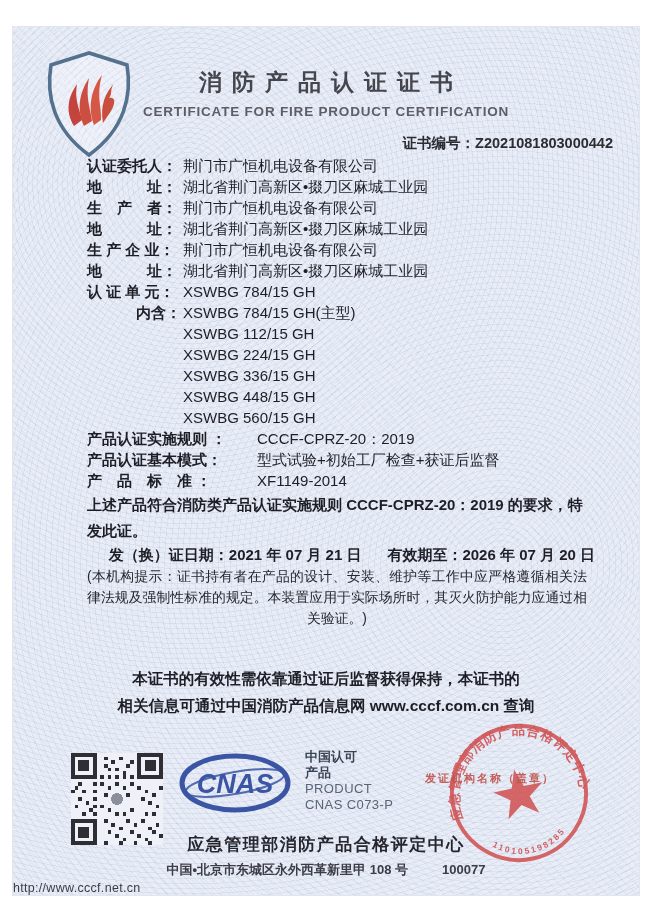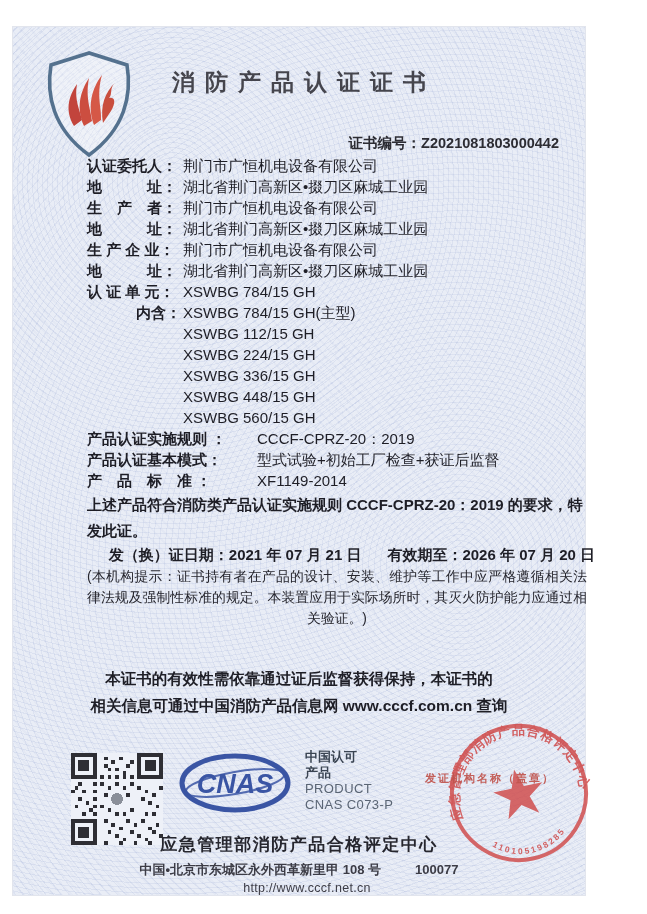--- a/index.html
+++ b/index.html
@@ -1,21 +1,21 @@
 <!DOCTYPE html>
 <html><head>
 <meta charset="utf-8">
 <style>
   * { margin:0; padding:0; box-sizing:border-box; }
   html,body { background:#ffffff; }
   body { font-family:"Liberation Sans", sans-serif; }
   .page { position:relative; width:647px; height:914px; background:#ffffff; overflow:hidden; }
 
   .paper {
-    position:absolute; left:13px; top:27px; width:572px; height:868px;
+    position:absolute; left:13px; top:27px; width:626px; height:868px;
     background-color:#e9edf6;
     background-image:
       repeating-radial-gradient(circle at 28% 18%, rgba(108,130,192,.11) 0 1px, rgba(255,255,255,0) 1px 5px),
       repeating-radial-gradient(circle at 78% 62%, rgba(108,130,192,.10) 0 1px, rgba(255,255,255,0) 1px 6px),
       repeating-linear-gradient(47deg, rgba(120,140,200,.05) 0 2px, rgba(255,255,255,0) 2px 7px);
     box-shadow:0 0 0 1px rgba(150,160,190,.28);
     padding-left:37px;
   }
 
   .logo { position:absolute; left:22px; top:21px; width:108px; height:112px; }
@@ -58,38 +58,39 @@
   .seal { position:absolute; left:430px; top:690px; width:152px; height:152px; opacity:.9;
           transform:rotate(-12deg); }
   .issuer-caption { position:absolute; left:412px; top:744px; font-size:11px; letter-spacing:2px;
                     color:#c0544d; font-weight:600; white-space:nowrap; opacity:.92; }
 
   .org-name { position:absolute; left:0; right:0; top:806px; text-align:center;
               font-size:17px; font-weight:700; letter-spacing:1.5px; color:#26262e; }
   .addr-line { position:absolute; left:0; right:0; top:834px; text-align:center;
                font-size:13px; font-weight:700; color:#3c3c46; }
   .addr-line .post { margin-left:34px; }
-  .site-line { position:absolute; left:0; right:0; top:854px; text-align:center;
-               font-size:12.5px; font-weight:500; color:#3c3c46; letter-spacing:.3px;margin-left:16px; }
+  .site-line { position:absolute; left:0; right:0; top:854px; 
+               font-size:12.5px; font-weight:500; color:#3c3c46; letter-spacing:.3px; }
 </style>
 </head>
 <body>
 
 <div class="page">
   <div class="paper">
 
     <svg class="logo" viewBox="0 0 108 112">
       <path d="M54 5 L16 17 C11 47 18 81 54 107 C90 81 97 47 92 17 Z" fill="rgba(255,255,255,0.28)" stroke="#54718e" stroke-width="3.6"></path>
       <path d="M39 78 C30 63 33 49 42 36 C39 52 45 62 47 72 Z" fill="#c2443c"></path>
       <path d="M49 78 C41 60 45 44 54 30 C50 50 56 62 57 73 Z" fill="#cc4e40"></path>
       <path d="M59 77 C52 58 57 40 67 27 C61 48 67 60 66 72 Z" fill="#d55847"></path>
       <path d="M68 75 C65 58 70 44 80 35 C74 40 78 46 74 50 C82 48 80 58 74 66 C72 69 70 72 68 75 Z" fill="#c94e3e"></path>
     </svg>
 
     <div class="title">消防产品认证证书</div>
+    <div class="subtitle">CERTIFICATE FOR FIRE PRODUCT CERTIFICATION</div>
 
     <div class="certno">
       <span>证书编号：</span><span>Z2021081803000442</span>
     </div>
 
     <div class="body">
       <div class="row"><span class="lbl">认证委托人：</span><span class="val">荆门市广恒机电设备有限公司</span></div>
       <div class="row"><span class="lbl">地　　　址：</span><span class="val">湖北省荆门高新区•掇刀区麻城工业园</span></div>
       <div class="row"><span class="lbl">生　产　者：</span><span class="val">荆门市广恒机电设备有限公司</span></div>
       <div class="row"><span class="lbl">地　　　址：</span><span class="val">湖北省荆门高新区•掇刀区麻城工业园</span></div>

